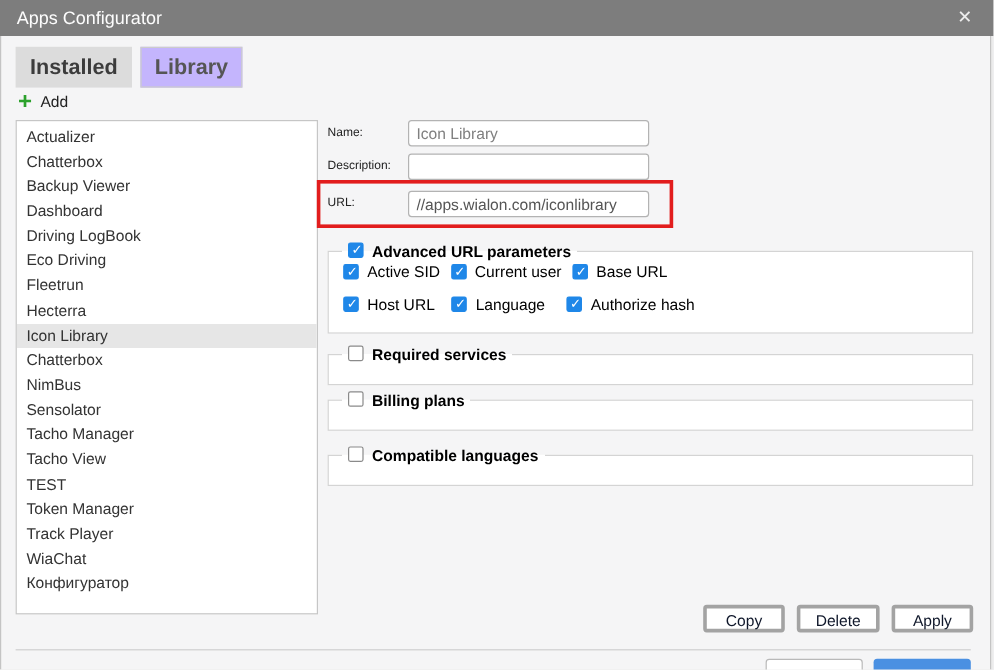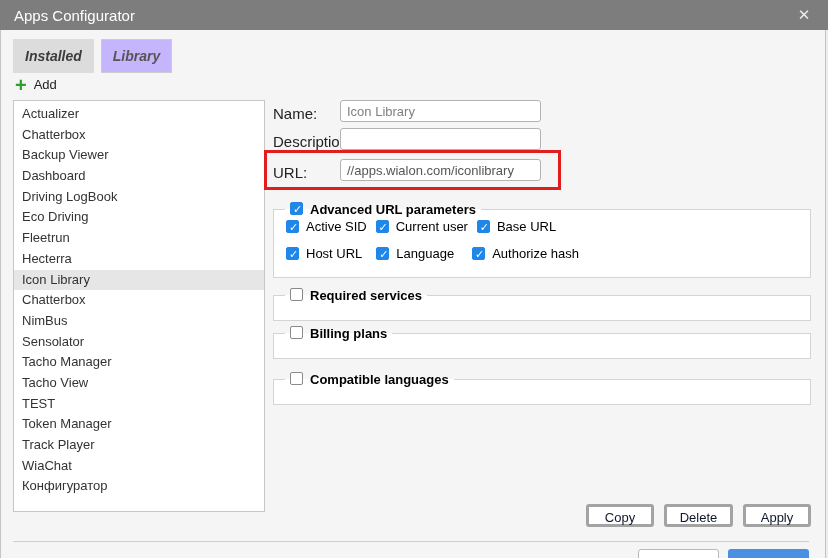--- a/index.html
+++ b/index.html
@@ -24,22 +24,22 @@
   }
   .dialog-body {
     position: absolute; top: 30px; left: 0; width: 826px; height: 528px;
     background: #f5f5f6;
     border-left: 1px solid #c4c4c4; border-right: 1px solid #c4c4c4;
   }
   
   .tabs { position: absolute; top: 9px; left: 12px; display: flex; }
   .tab {
     height: 28px; padding: 16px 11px; display: flex; align-items: center;
-    font-weight: bold; font-size: 14px; cursor: pointer;
-    border: 1px solid transparent; margin-right: 7px; font-style: italic;
+    font-weight: bold; font-size: 18px; cursor: pointer;
+    border: 1px solid transparent; margin-right: 7px;
   }
   .tab.active { background: #dcdcdc; color: #3c3c3c; }
   .tab.inactive { background: #c4b5fd; color: #555; border-color: #cccccc; }
   
   .add-btn {
     position: absolute; top: 47px; left: 14px;
     display: flex; align-items: center; gap: 7px; cursor: pointer;
   }
   .add-btn .plus {
     color: #2ca12c; font-size: 20px; font-weight: bold; line-height: 14px;
@@ -50,21 +50,21 @@
     position: absolute; top: 70px; left: 12px; width: 252px; height: 412px;
     background: #fff; border: 1px solid #c6c6c6; overflow: hidden;
   }
   .app-item {
     height: 20.7px; line-height: 20.7px; padding-left: 8px;
     color: #333; cursor: pointer; white-space: nowrap;
   }
   .app-item:first-child { margin-top: 3px; }
   .app-item.selected { background: #e6e6e6; }
   
-  .field-label { position: absolute; font-size: 15px; color: #222; }
+  .field-label { position: absolute; font-size: 10px; color: #222; }
   .txt-input {
     position: absolute; width: 201px; height: 22px;
     border: 1px solid #b3b3b3; border-radius: 3px; background: #fff;
     font-family: "Liberation Sans", sans-serif; font-size: 13px;
     padding: 0 6px; color: #555; outline: none;
   }
   .txt-input.muted { color: #808080; }
   .red-outline {
     position: absolute; left: 263px; top: 120px; width: 297px; height: 40px;
     border: 3px solid #e21d1d; pointer-events: none; z-index: 5;

